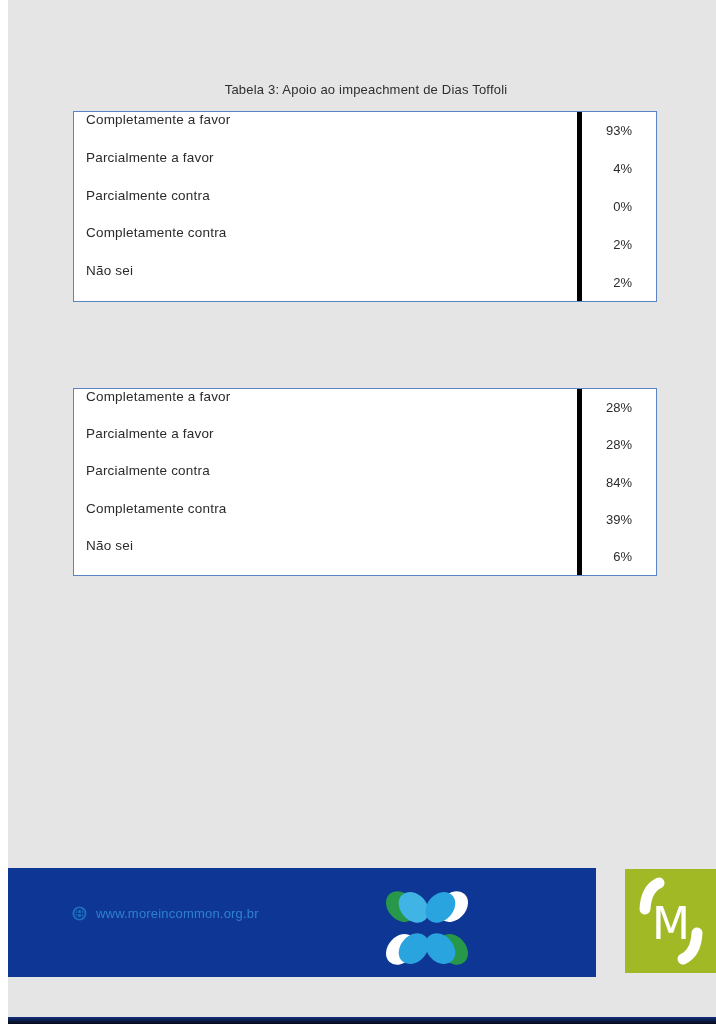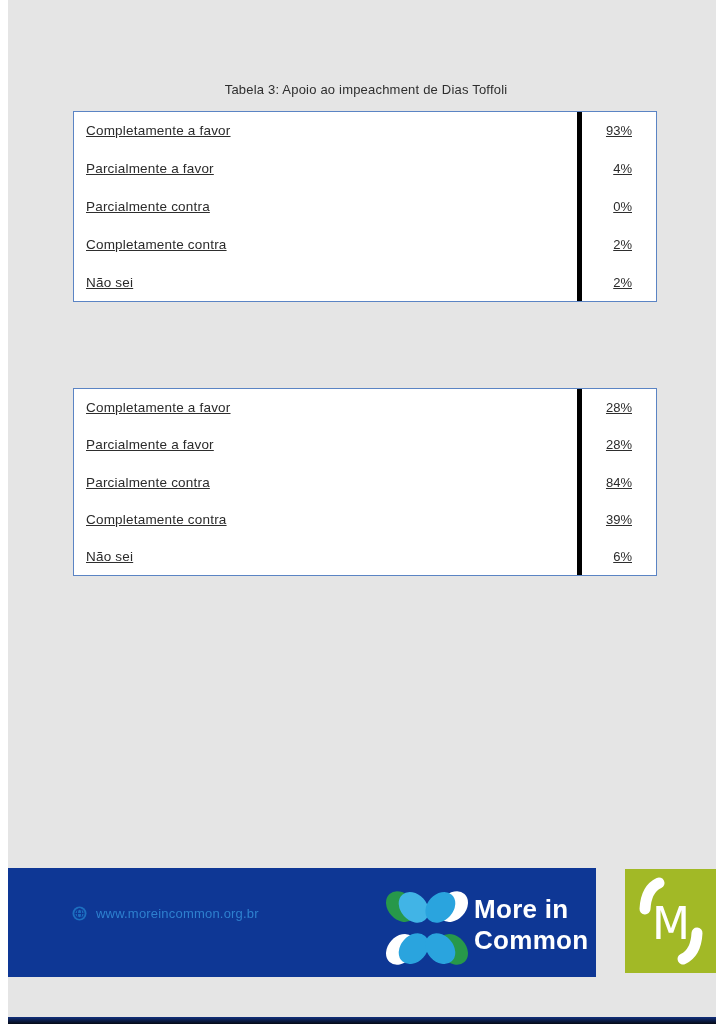--- a/index.html
+++ b/index.html
@@ -14,21 +14,21 @@
   }
   .caption-1{top:82px;}
   .caption-2{top:361px;}
   .stat-table{
     position:absolute;left:65px;width:584px;
     border:1px solid #5b84c4;box-sizing:border-box;background:#fff;
     display:flex;flex-direction:column;
   }
   .table-1{top:111px;height:191px;}
   .table-2{top:388px;height:188px;}
-  .stat-row{flex:1;display:flex;align-items:center;text-decoration:underline;}
+  .stat-row{flex:1;display:flex;}
   .stat-label{
     flex:1;padding-left:12px;font-size:13.5px;letter-spacing:.2px;color:#2b2b2b;
   }
   .stat-value{
     width:79px;height:100%;box-sizing:border-box;border-left:5px solid #000000;
     display:flex;align-items:center;justify-content:flex-end;
     padding-right:24px;font-size:13px;color:#2b2b2b;
   }
   
   .footer-bar{
@@ -144,24 +144,20 @@
         <ellipse cx="-5" cy="5" rx="13" ry="17" fill="#ffffff"></ellipse>
         <ellipse cx="4" cy="-4" rx="13" ry="17" fill="#2aa4de"></ellipse>
       </g>
 
       <g transform="translate(61,63) rotate(-42)">
         <ellipse cx="5" cy="5" rx="13" ry="17" fill="#27984a"></ellipse>
         <ellipse cx="-4" cy="-4" rx="13" ry="17" fill="#2aa4de"></ellipse>
       </g>
     </svg>
 
-    <div class="wordmark">
-      <div>More in</div>
-      <div>Common</div>
-    </div>
 
     <div class="monitor-logo">
       <svg class="monitor-marks" width="92" height="104" viewBox="0 0 92 104">
         <path d="M 34 14 Q 21 20 20 40" stroke="#ffffff" stroke-width="11" fill="none" stroke-linecap="round"></path>
         <path d="M 58 90 Q 71 84 72 64" stroke="#ffffff" stroke-width="11" fill="none" stroke-linecap="round"></path>
       </svg>
       <span class="monitor-letter">M</span>
     </div>
 
   </div>

